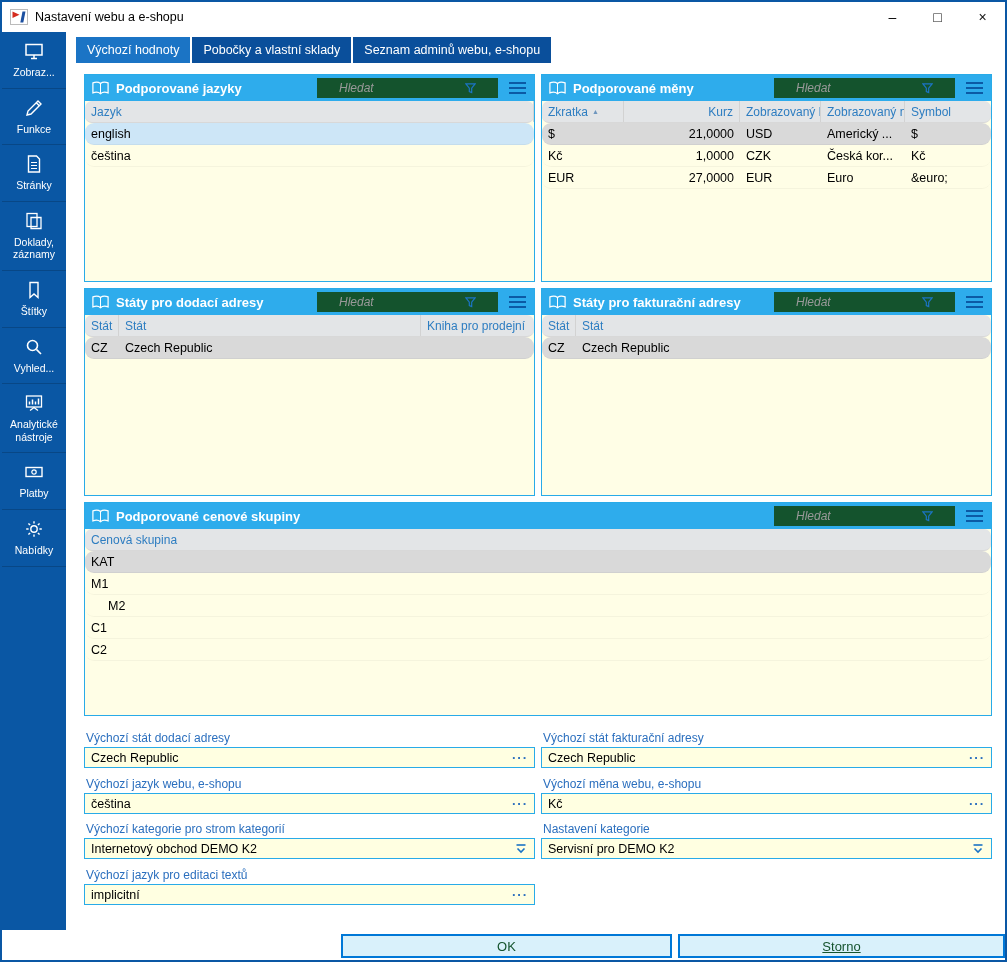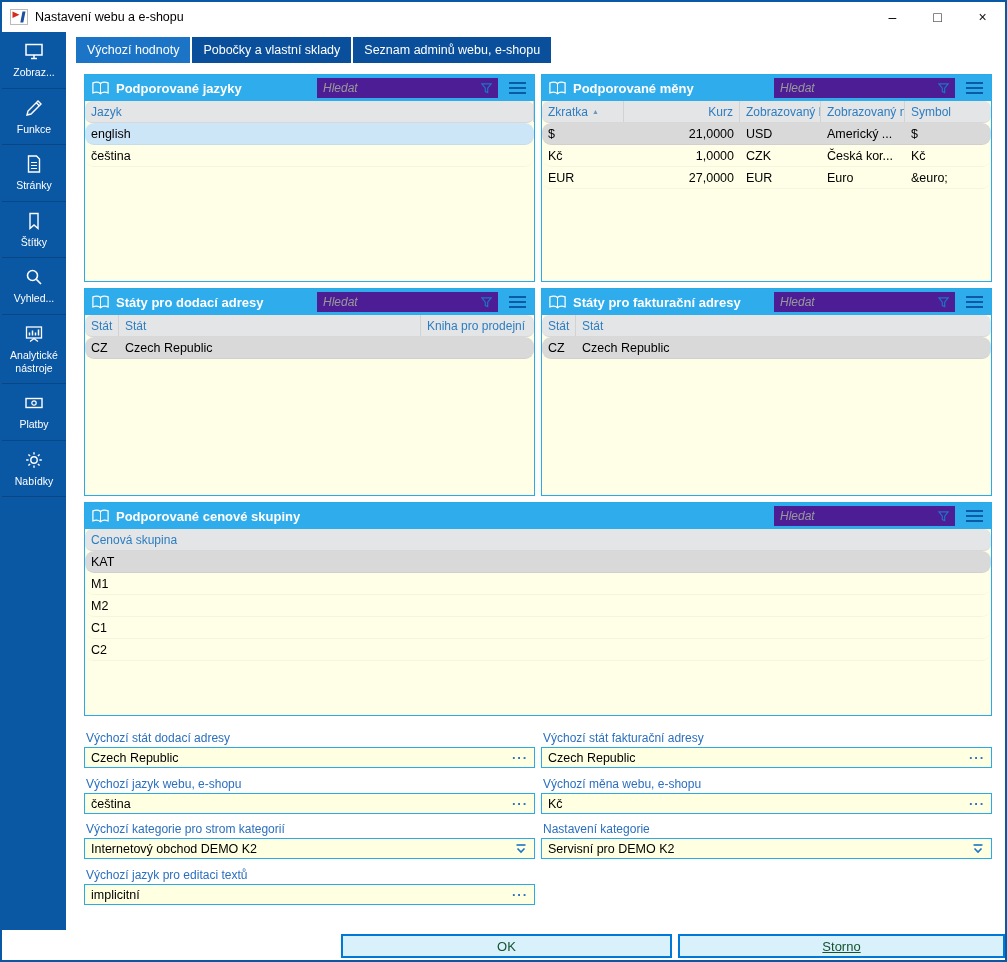--- a/index.html
+++ b/index.html
@@ -33,22 +33,22 @@
   .tab.active { background:#1B74C5; }
 
   
   .panel { position:absolute; border:1px solid #29ABE8; background:#FFFEE6;
            display:flex; flex-direction:column; overflow:hidden; }
   .phead { height:26px; background:#2EACEC; display:flex; align-items:center;
            padding:0 3px 0 6px; gap:6px; flex:none; }
   .phead .book { width:19px; height:16px; flex:none; }
   .ptitle { color:#fff; font-weight:700; font-size:13px; white-space:nowrap; }
   .spacer { flex:1; }
-  .search { width:181px; height:20px; background:#4c1d95; display:flex; align-items:center;
-            padding:0 6px; flex:none; }
+  .search { width:181px; height:20px; background:#14532d; display:flex; align-items:center;
+            padding:0 22px; flex:none; }
   .search .ph { flex:1; color:#999; font-style:italic; font-size:12px; }
   .search svg { width:11px; height:11px; flex:none; }
   .burger { width:27px; height:20px; display:flex; flex-direction:column; justify-content:center;
             align-items:center; gap:3px; flex:none; }
   .burger i { display:block; width:17px; height:2px; background:#0B5AA5; }
 
   .thead { display:flex; height:22px; background:#E3E5E7; border-bottom:1px solid #D8D8D8; flex:none;border-radius:7px; }
   .th { display:flex; align-items:center; gap:4px; padding:0 6px; font-size:12px; color:#2D7DC1;
         border-right:1px solid #D2D2D2; overflow:hidden; white-space:nowrap; }
   .th.right { justify-content:flex-end; }
@@ -117,20 +117,29 @@
       <svg viewBox="0 0 20 20">
           <g stroke="#fff" fill="none" stroke-width="1.4">
             <path d="M4.5 2h8l3 3v13h-11z"></path>
             <path d="M7 8.5h6M7 11.5h6M7 14.5h6" stroke-width="1.1"></path>
           </g>
         </svg>
       <span class="lbl">Stránky</span>
     </div>
     <div class="side-item">
       <svg viewBox="0 0 20 20">
+          <g stroke="#fff" fill="none" stroke-width="1.3">
+            <rect x="3" y="2.5" width="10" height="13"></rect>
+            <path d="M7 6.5h10v11H7z"></path>
+          </g>
+        </svg>
+      <span class="lbl">Doklady, záznamy</span>
+    </div>
+    <div class="side-item">
+      <svg viewBox="0 0 20 20">
           <path d="M6 2.5h8v15l-4-3.6-4 3.6z" stroke="#fff" fill="none" stroke-width="1.4"></path>
         </svg>
       <span class="lbl">Štítky</span>
     </div>
     <div class="side-item">
       <svg viewBox="0 0 20 20">
           <g stroke="#fff" fill="none" stroke-width="1.6">
             <circle cx="8.5" cy="8.5" r="5"></circle>
             <path d="M12.4 12.4L17 17"></path>
           </g>
@@ -352,21 +361,21 @@
     <div class="thead">
       <div class="th" style="flex:1;border-right:none;">Cenová skupina</div>
     </div>
     <div class="trow selgray">
       <div class="td" style="flex:1;">KAT</div>
     </div>
     <div class="trow">
       <div class="td" style="flex:1;">M1</div>
     </div>
     <div class="trow">
-      <div class="td" style="flex:1;">M2</div>
+      <div class="td" style="flex:1;margin-left:17px;">M2</div>
     </div>
     <div class="trow">
       <div class="td" style="flex:1;">C1</div>
     </div>
     <div class="trow">
       <div class="td" style="flex:1;">C2</div>
     </div>
   </div>
 
   <div class="fgroup" style="left:82px; top:729px;">

